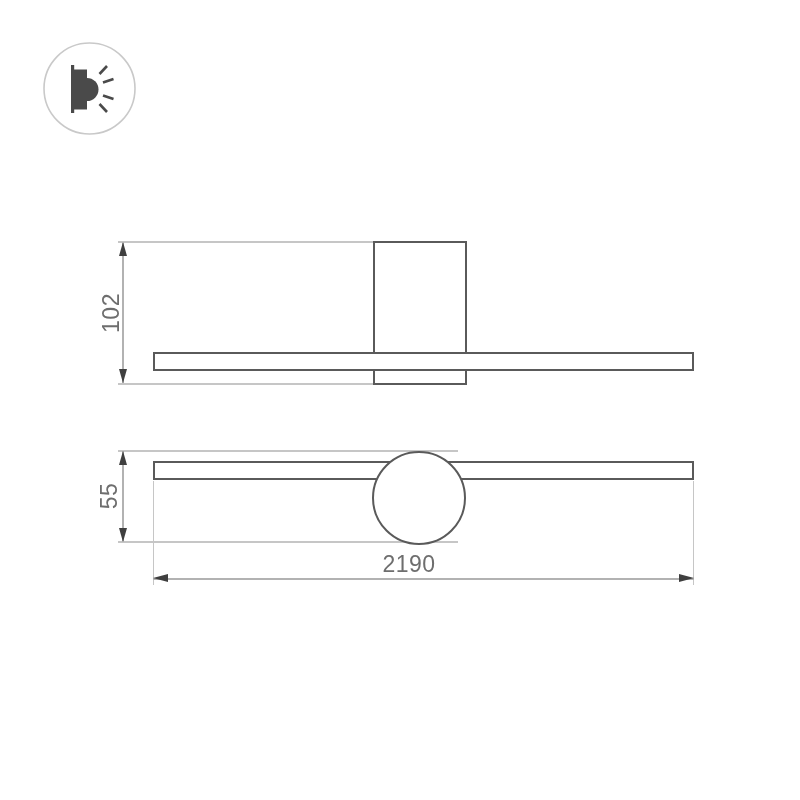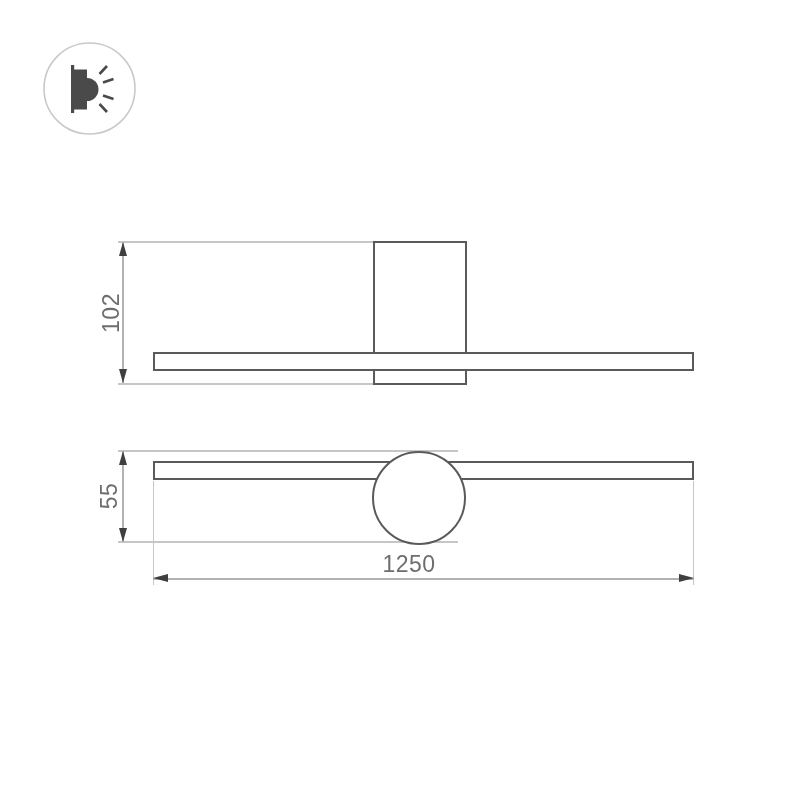--- a/index.html
+++ b/index.html
@@ -73,17 +73,17 @@
       <div class="arr down z1" style="left:118.5px;top:527.5px;"></div>
       <div class="dim-label rot" style="left:77px;top:484px;">55</div>
     </div>
 
     <div>
       <div class="ext z0" style="left:152.5px;top:481px;width:1.6px;height:104px;"></div>
       <div class="ext z0" style="left:692.8px;top:481px;width:1.6px;height:104px;"></div>
       <div class="dim z0" style="left:153px;top:578px;width:541px;height:1.6px;"></div>
       <div class="arr left z1" style="left:153px;top:574.3px;"></div>
       <div class="arr right z1" style="left:679px;top:574.3px;"></div>
-      <div class="dim-label" style="left:377px;top:552px;">1250</div>
+      <div class="dim-label" style="left:377px;top:552px;">2190</div>
     </div>
   </div>
 
 </div>
 
 </body></html>

